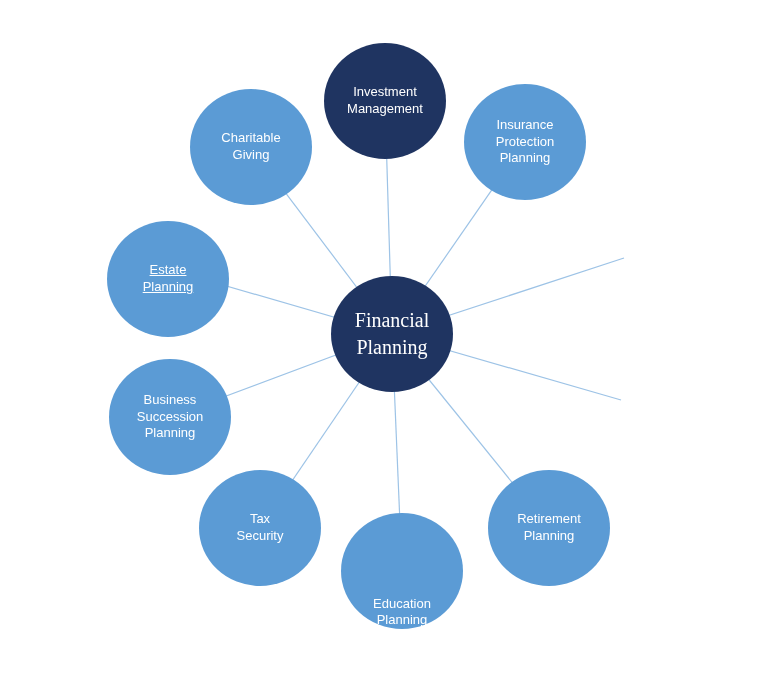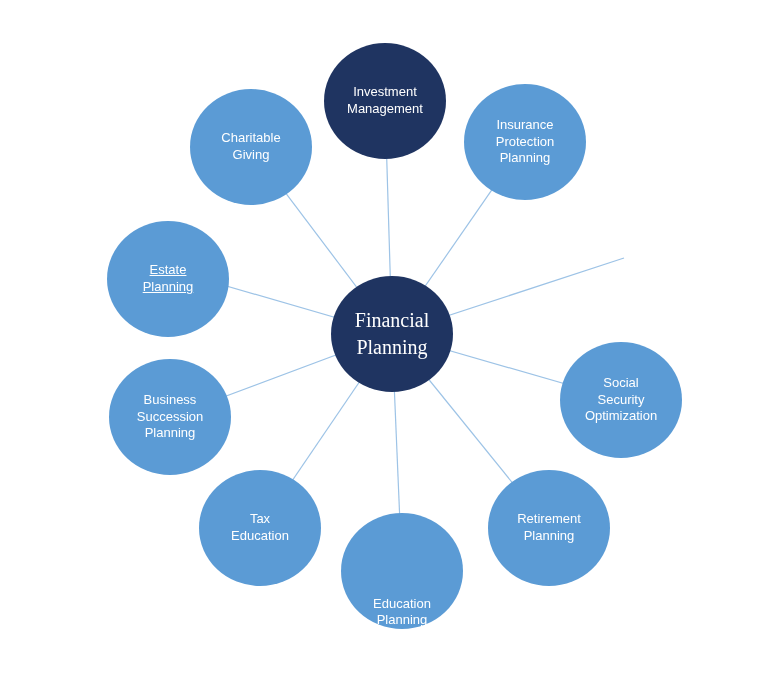--- a/index.html
+++ b/index.html
@@ -78,39 +78,34 @@
 Management</span>
   </div>
 
   <div class="node light" style="left:464px; top:84px;">
     <span class="label">Insurance
 Protection
 Planning</span>
   </div>
 
 
-  <div class="node light" style="left:560px; top:342px;">
-    <span class="label">Social
-Security
-Optimization</span>
-  </div>
 
   <div class="node light" style="left:488px; top:470px;">
     <span class="label">Retirement
 Planning</span>
   </div>
 
   <div class="node light" style="left:341px; top:513px;align-items:flex-end;">
     <span class="label">Education
 Planning</span>
   </div>
 
   <div class="node light" style="left:199px; top:470px;">
     <span class="label">Tax
-Education</span>
+Security</span>
   </div>
 
   <div class="node light" style="left:109px; top:359px;">
     <span class="label">Business
 Succession
 Planning</span>
   </div>
 
   <div class="node light" style="left:107px; top:221px;text-decoration:underline;">
     <span class="label">Estate

